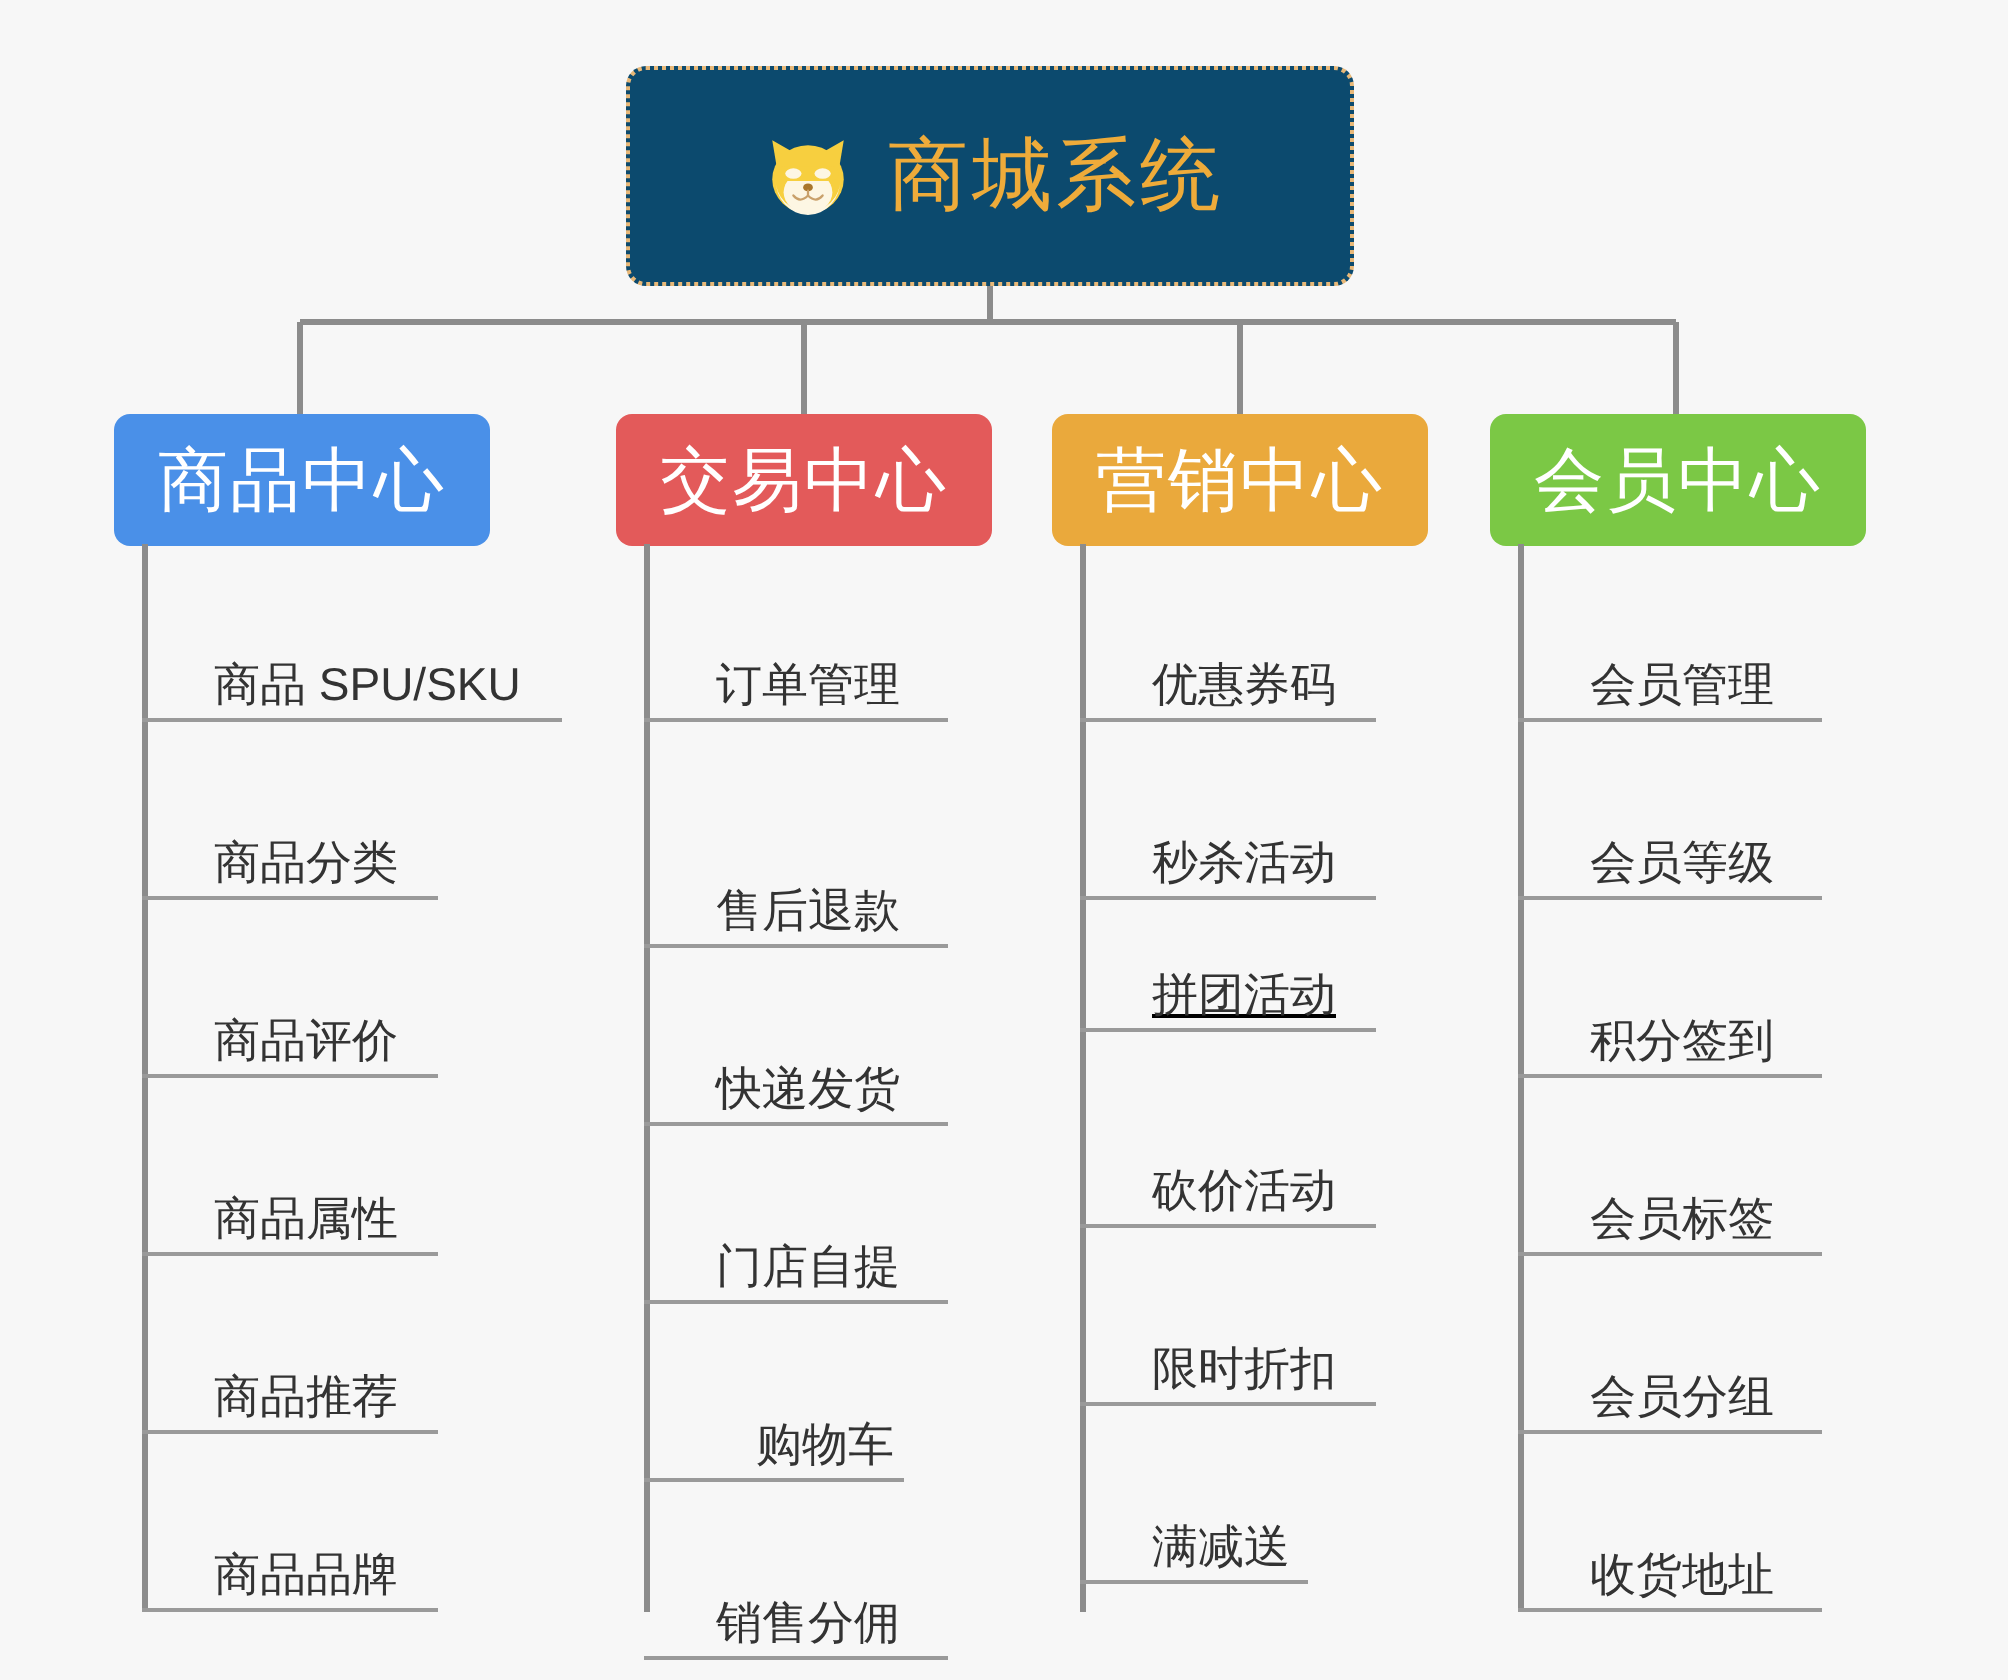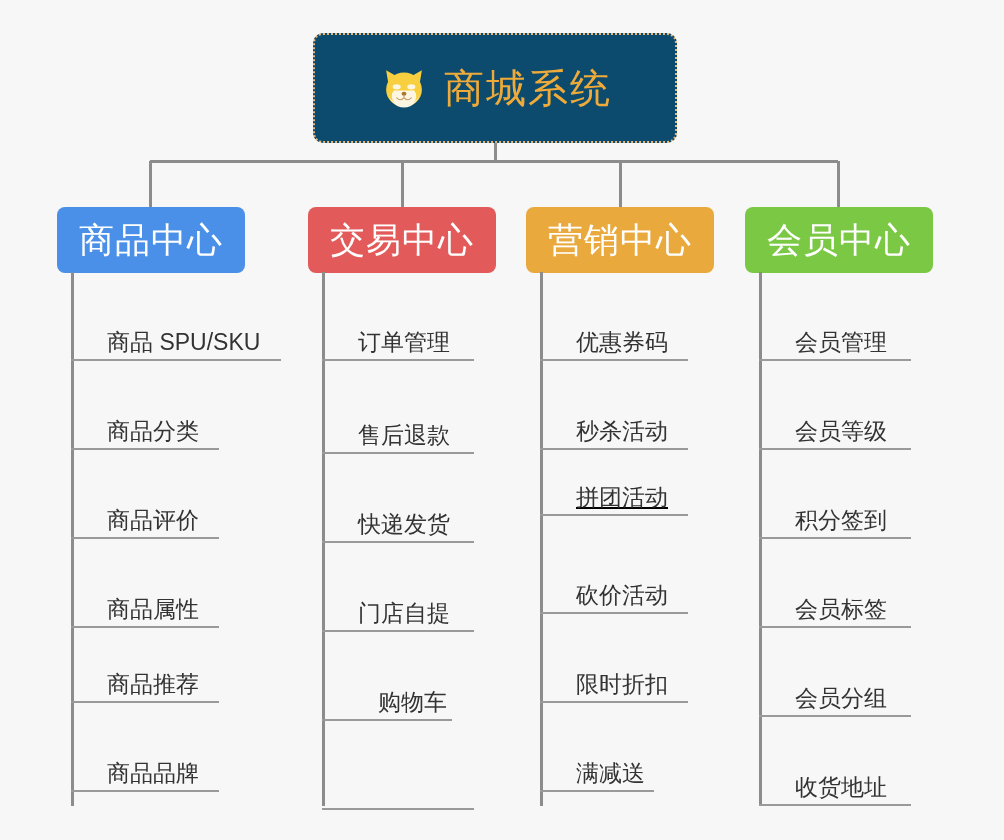--- a/index.html
+++ b/index.html
@@ -166,56 +166,57 @@
           <span class="leaf-label" style="color: rgb(51, 51, 51);">商品分类</span>
         </div>
         <div class="leaf-item" style="height: 89px;">
           <div class="leaf-underline" style="width: 148px; background: rgb(154, 154, 154);"></div>
           <span class="leaf-label" style="color: rgb(51, 51, 51);">商品评价</span>
         </div>
         <div class="leaf-item" style="height: 89px;">
           <div class="leaf-underline" style="width: 148px; background: rgb(154, 154, 154);"></div>
           <span class="leaf-label" style="color: rgb(51, 51, 51);">商品属性</span>
         </div>
-        <div class="leaf-item" style="height: 75px;">
+        <div class="leaf-item" style="height: 89px;">
           <div class="leaf-underline" style="width: 148px; background: rgb(154, 154, 154);"></div>
           <span class="leaf-label" style="color: rgb(51, 51, 51);">商品推荐</span>
         </div>
         <div class="leaf-item" style="height: 89px;">
           <div class="leaf-underline" style="width: 148px; background: rgb(154, 154, 154);"></div>
           <span class="leaf-label" style="color: rgb(51, 51, 51);">商品品牌</span>
         </div>
       </div>
       <div class="category" style="left: 308px; top: 207px; width: 188px; height: 66px; background: rgb(227, 90, 90);">
         <span class="category-label">交易中心</span>
       </div>
       <div class="leaf-column" style="left: 322px; top: 272px;">
         <div class="trunk" style="height: 534px; background: rgb(140, 140, 140);"></div>
         <div class="leaf-item" style="height: 89px;">
           <div class="leaf-underline" style="width: 152px; background: rgb(154, 154, 154);"></div>
           <span class="leaf-label" style="color: rgb(51, 51, 51);">订单管理</span>
         </div>
-        <div class="leaf-item" style="height: 93px;">
+        <div class="leaf-item" style="height: 113px;">
           <div class="leaf-underline" style="width: 152px; background: rgb(154, 154, 154);"></div>
           <span class="leaf-label" style="color: rgb(51, 51, 51);">售后退款</span>
         </div>
         <div class="leaf-item" style="height: 89px;">
           <div class="leaf-underline" style="width: 152px; background: rgb(154, 154, 154);"></div>
           <span class="leaf-label" style="color: rgb(51, 51, 51);">快递发货</span>
         </div>
         <div class="leaf-item" style="height: 89px;">
           <div class="leaf-underline" style="width: 152px; background: rgb(154, 154, 154);"></div>
           <span class="leaf-label" style="color: rgb(51, 51, 51);">门店自提</span>
         </div>
         <div class="leaf-item" style="height: 89px; padding-left: 20px;">
           <div class="leaf-underline" style="width: 130px; background: rgb(154, 154, 154);"></div>
           <span class="leaf-label" style="color: rgb(51, 51, 51);">购物车</span>
         </div>
         <div class="leaf-item" style="height: 89px;">
           <div class="leaf-underline" style="width: 152px; background: rgb(154, 154, 154);"></div>
+          <span class="leaf-label" style="color: rgb(51, 51, 51);">销售分佣</span>
         </div>
       </div>
       <div class="category" style="left: 526px; top: 207px; width: 188px; height: 66px; background: rgb(234, 169, 60);">
         <span class="category-label">营销中心</span>
       </div>
       <div class="leaf-column" style="left: 540px; top: 272px;">
         <div class="trunk" style="height: 534px; background: rgb(140, 140, 140);"></div>
         <div class="leaf-item" style="height: 89px;">
           <div class="leaf-underline" style="width: 148px; background: rgb(154, 154, 154);"></div>
           <span class="leaf-label" style="color: rgb(51, 51, 51);">优惠券码</span>

